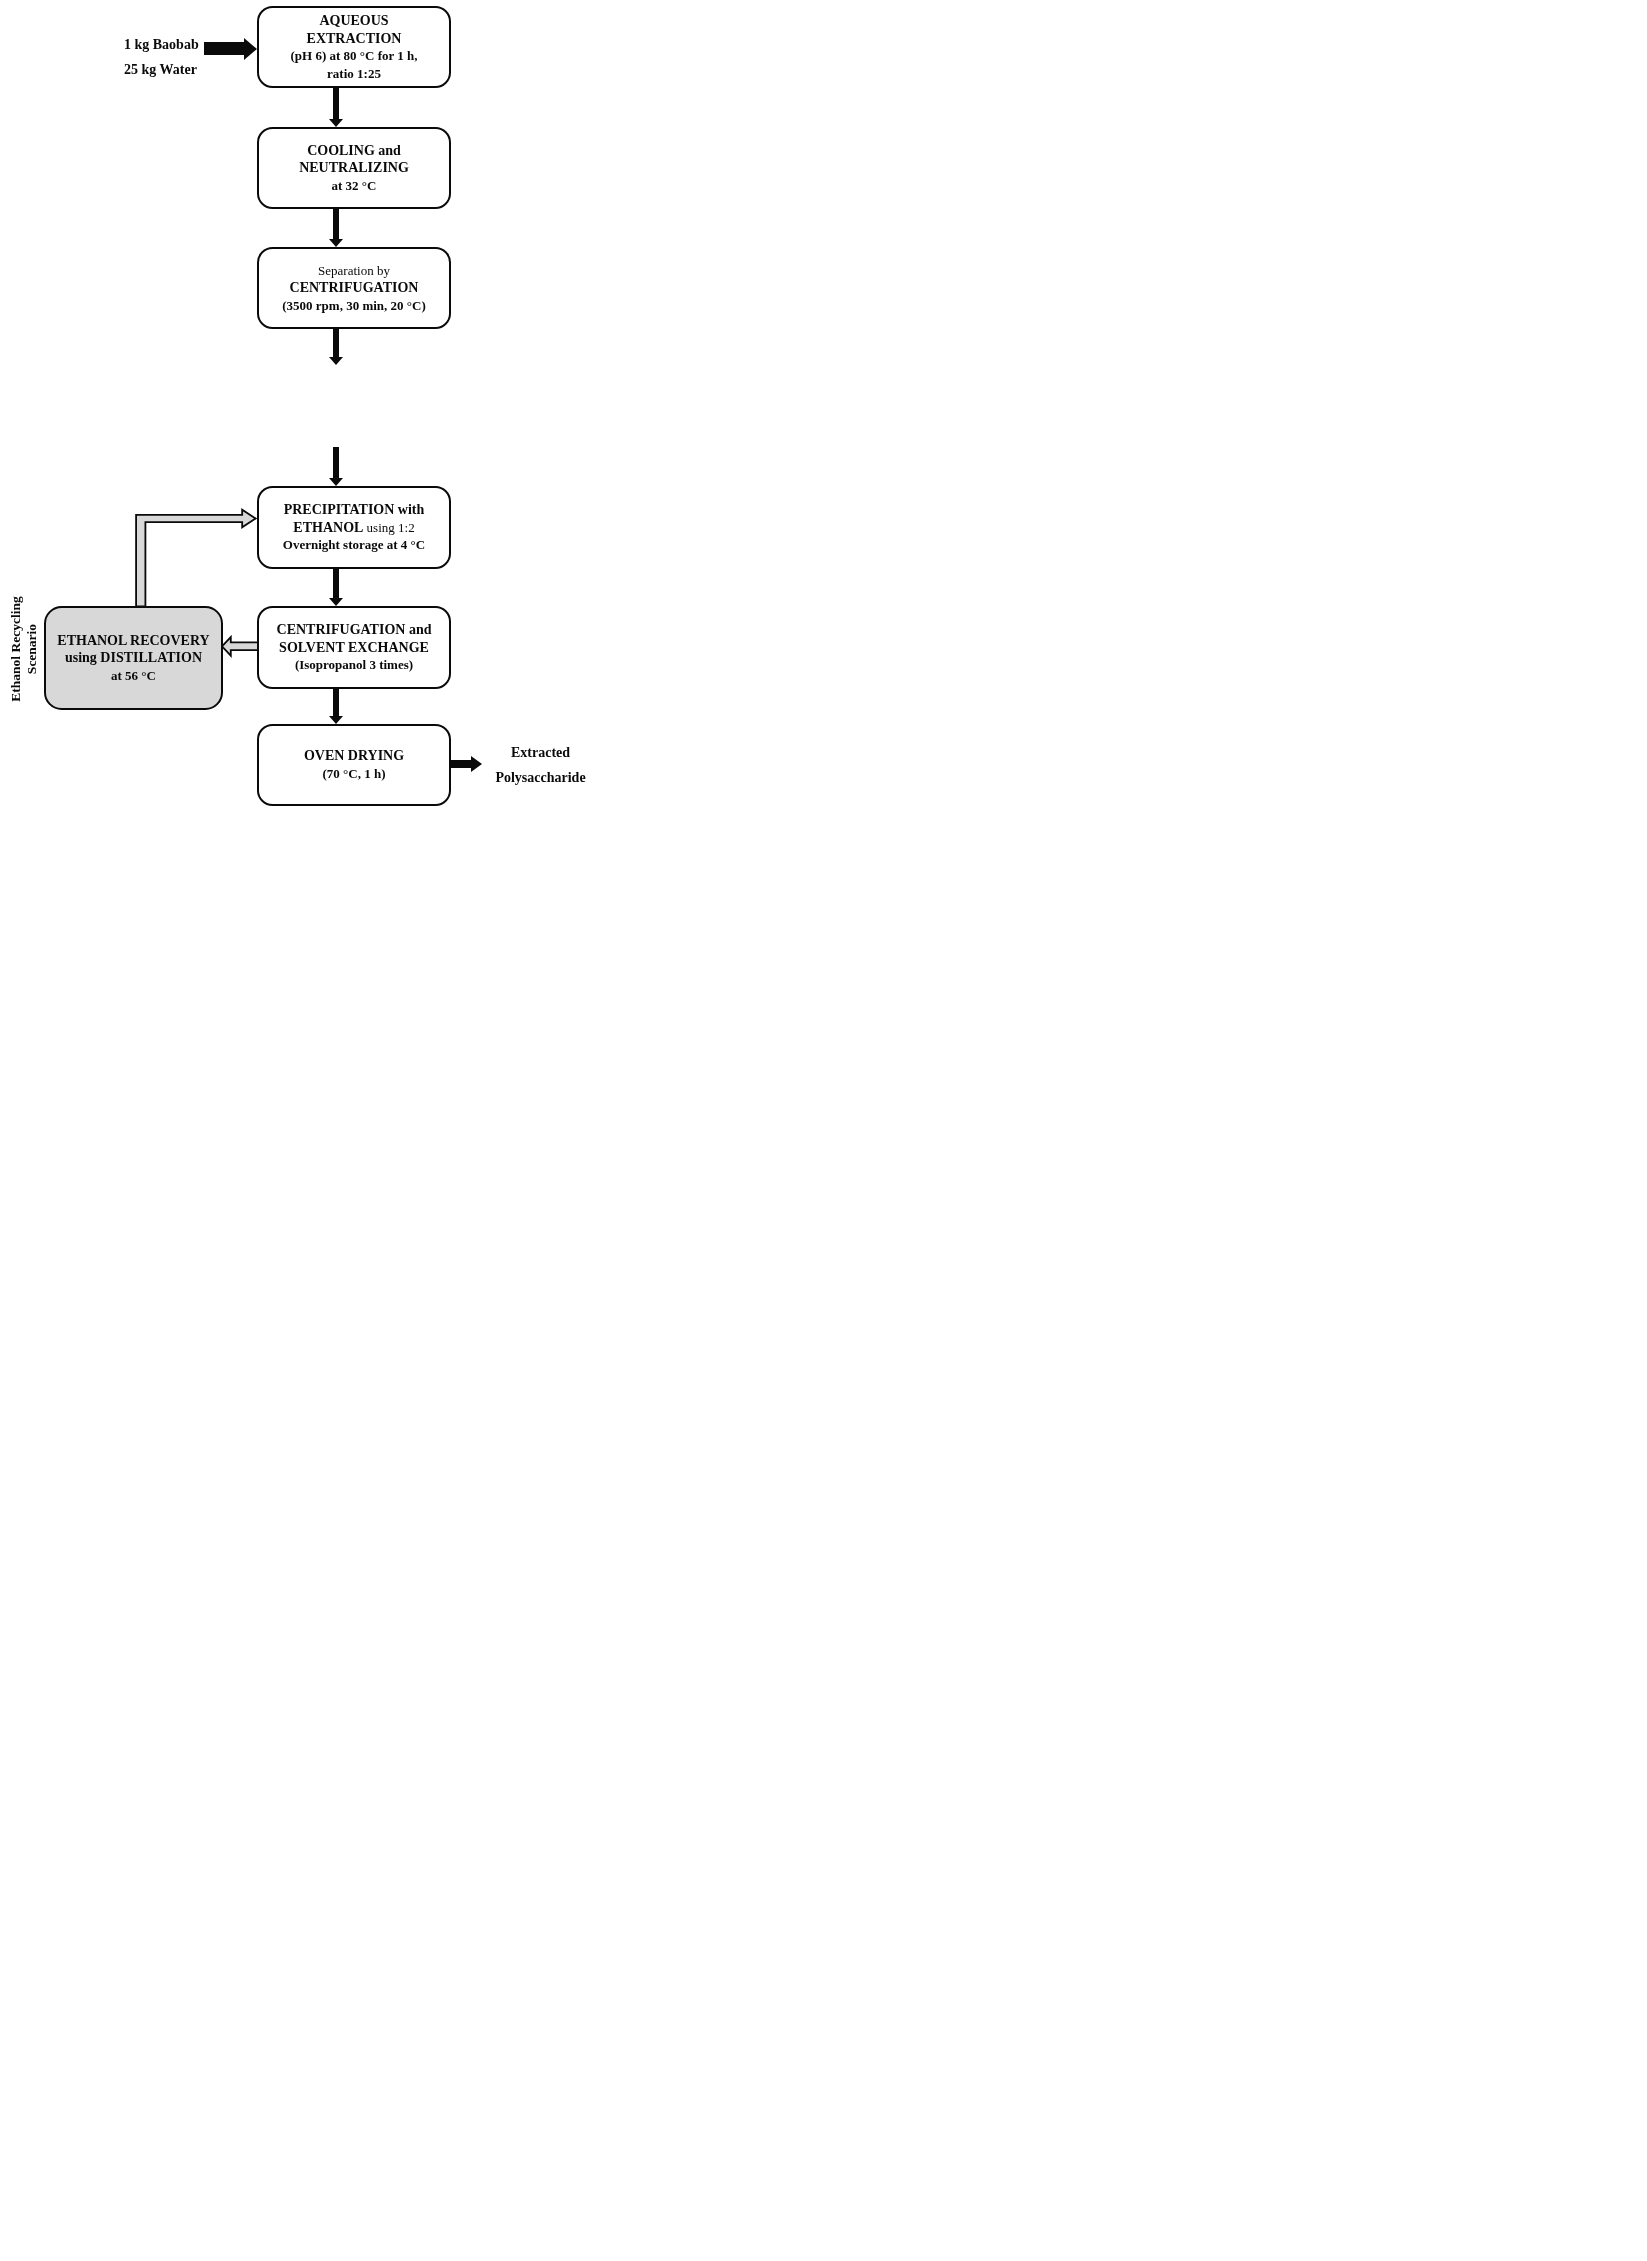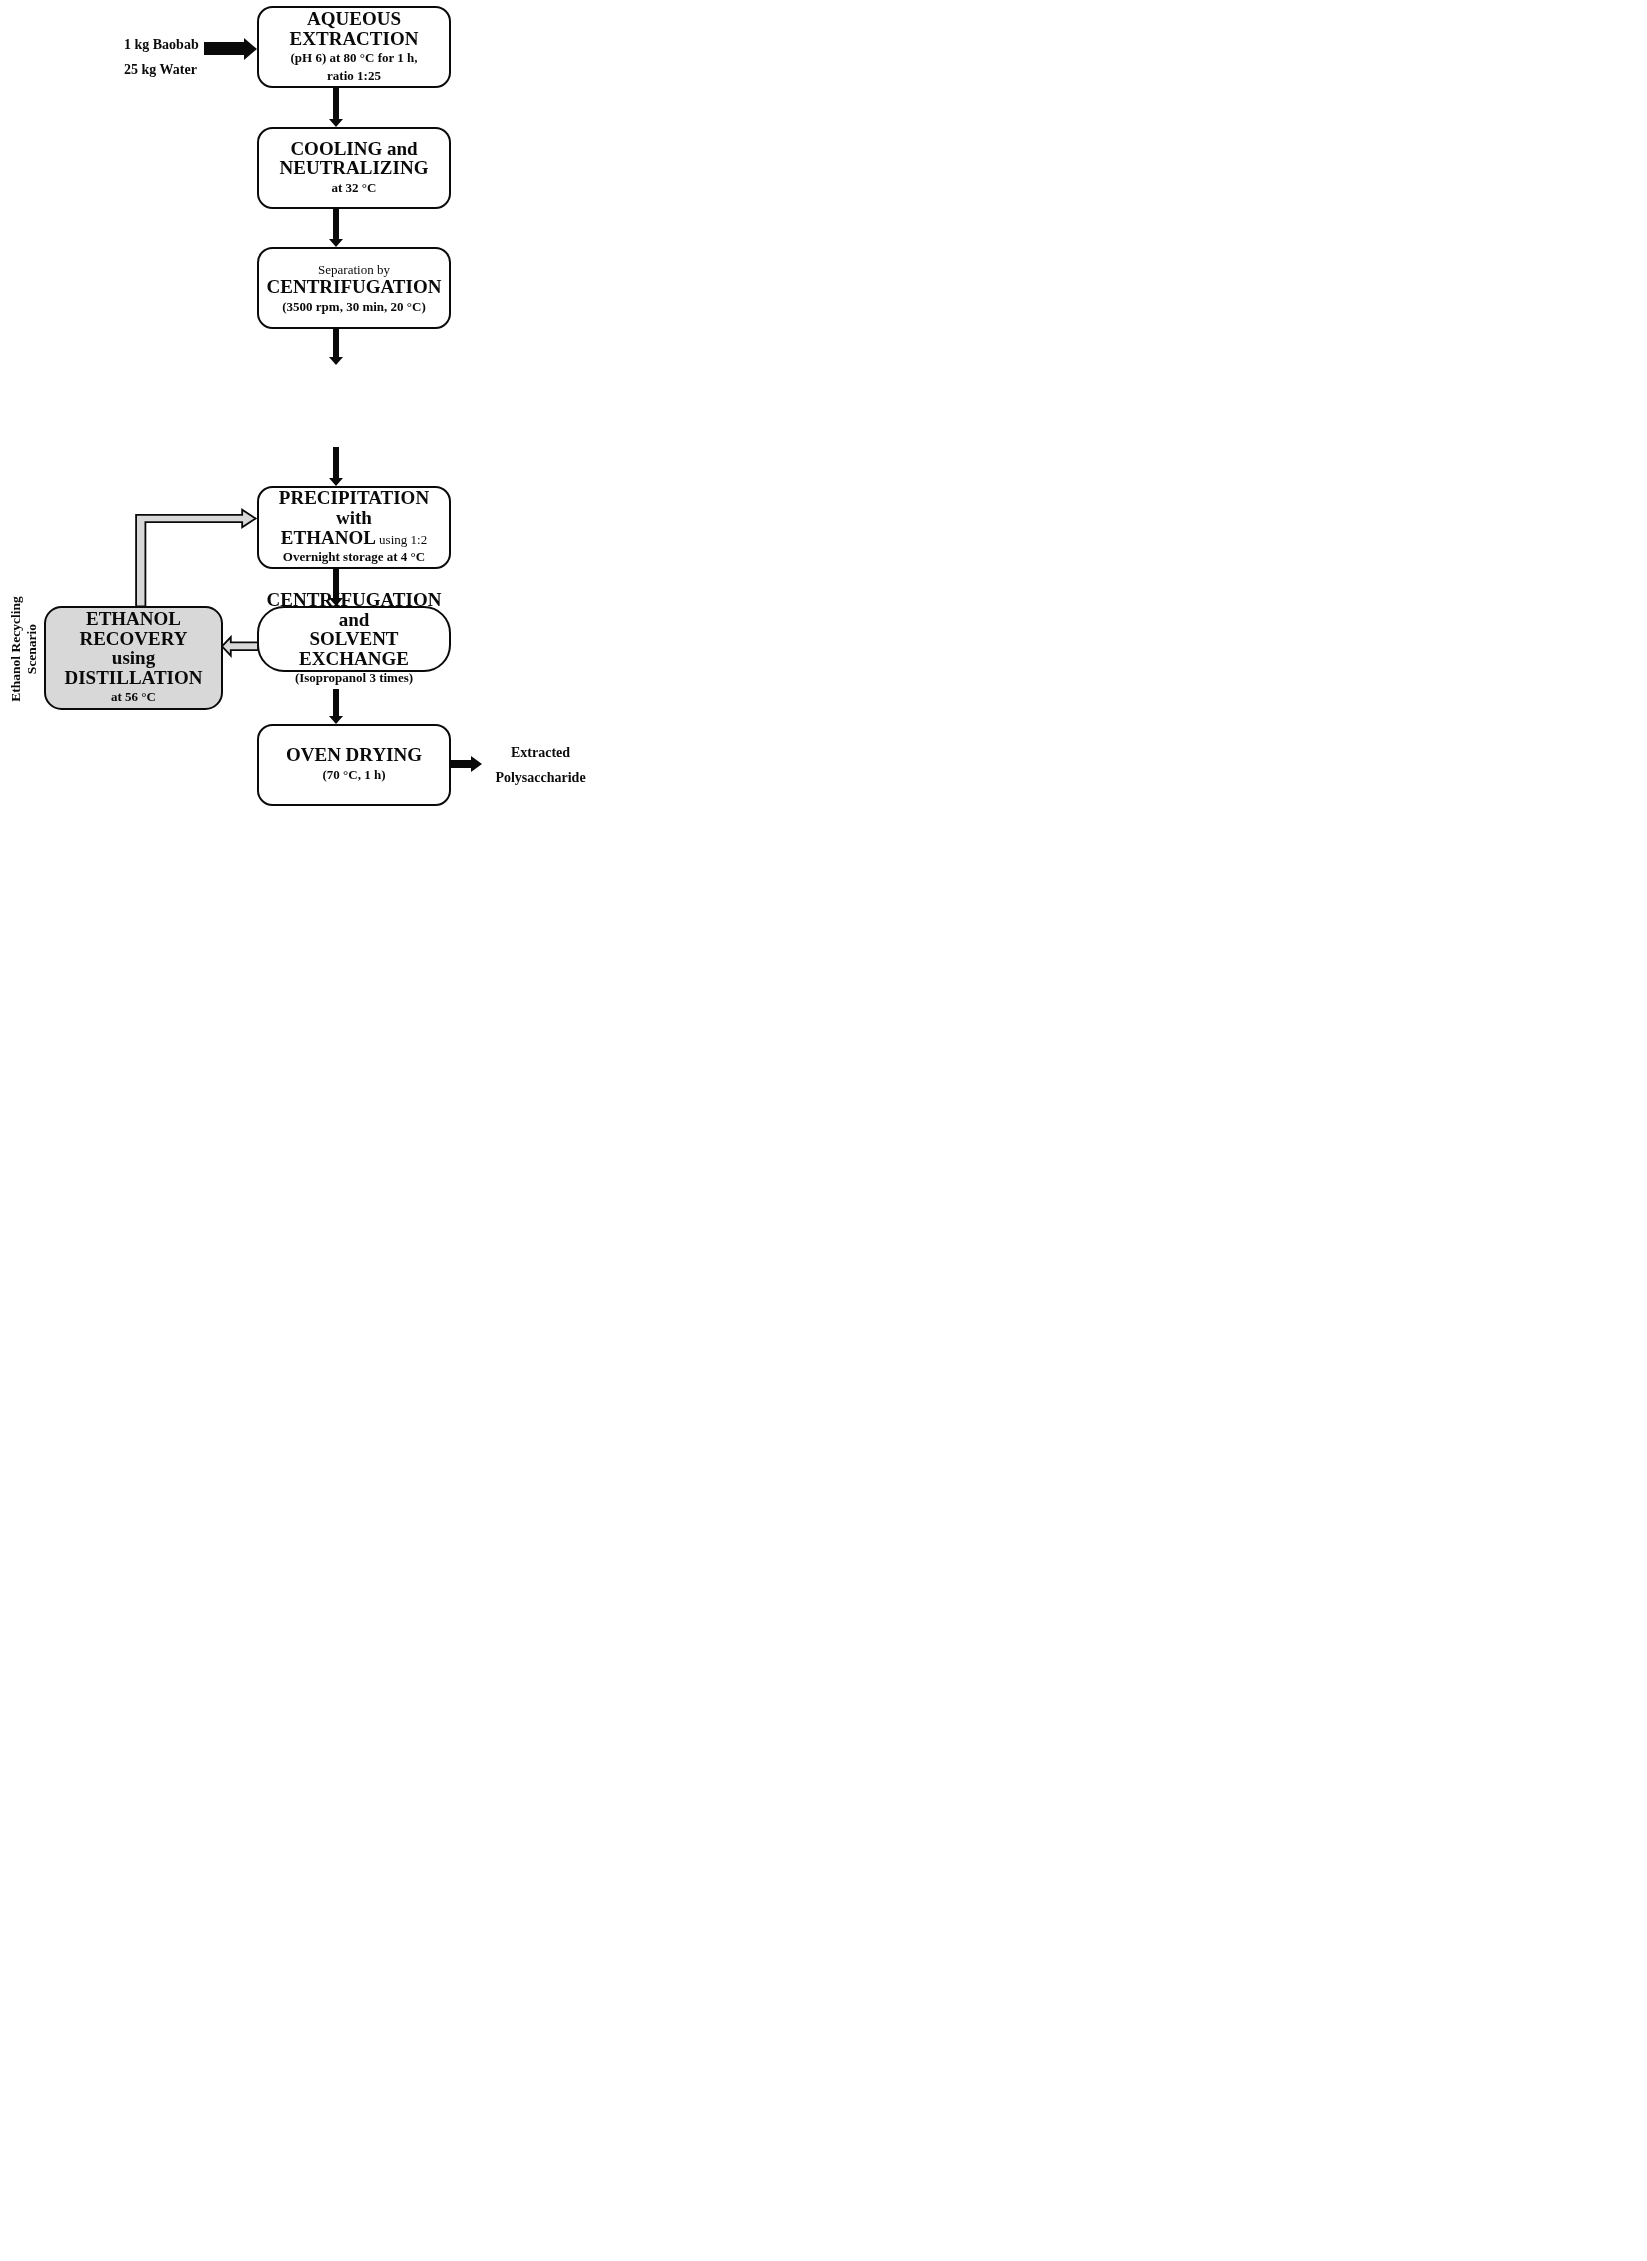--- a/index.html
+++ b/index.html
@@ -30,21 +30,21 @@
   .pbox.gray { background: #d8d8d8; width: 179px; height: 104px; border-radius: 17.6px; }
   .pbox-text {
     width: 100%;
     text-align: center;
     line-height: 17.6px;
     font-size: 13px;
   }
   .t-block { display: block; white-space: pre-line; }
   .t-pre { font-weight: normal; }
   .t-titlewrap { display: block; }
-  .t-title { font-weight: bold; white-space: pre-line; font-size: 19px; }
+  .t-title { font-weight: bold; white-space: pre-line; font-size: 14px; }
   .t-suffix { font-weight: normal; white-space: pre-line; }
   .t-details { font-weight: bold; }
   
   .varrow {
     position: absolute;
     width: 14px;
     display: flex;
     flex-direction: column;
     align-items: center;
     z-index: 2;
@@ -162,21 +162,21 @@
 ETHANOL</span><span class="t-suffix"> using 1:2</span></div>
       <span class="t-block t-details">Overnight storage at 4 °C</span>
     </div>
   </div>
 
   <div class="varrow" style="left:329px; top:569px; height:37px;">
     <div class="varrow-stem"></div>
     <div class="varrow-head"></div>
   </div>
 
-  <div class="pbox" style="left:257px; top:606px; height:66px;border-radius:27px;">
+  <div class="pbox" style="left:257px; top:606px; height:83px;">
     <div class="pbox-text">
       <span class="t-block t-pre"></span>
       <div class="t-titlewrap"><span class="t-title">CENTRIFUGATION and
 SOLVENT EXCHANGE</span><span class="t-suffix"></span></div>
       <span class="t-block t-details">(Isopropanol 3 times)</span>
     </div>
   </div>
 
   <div class="pbox gray" style="left:44px; top:606px;">
     <div class="pbox-text">

